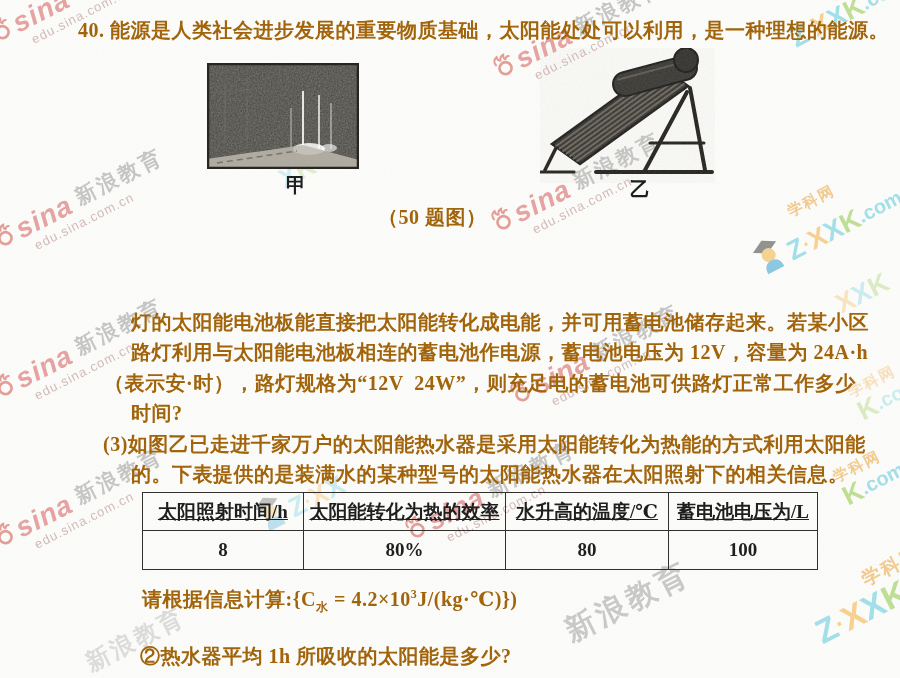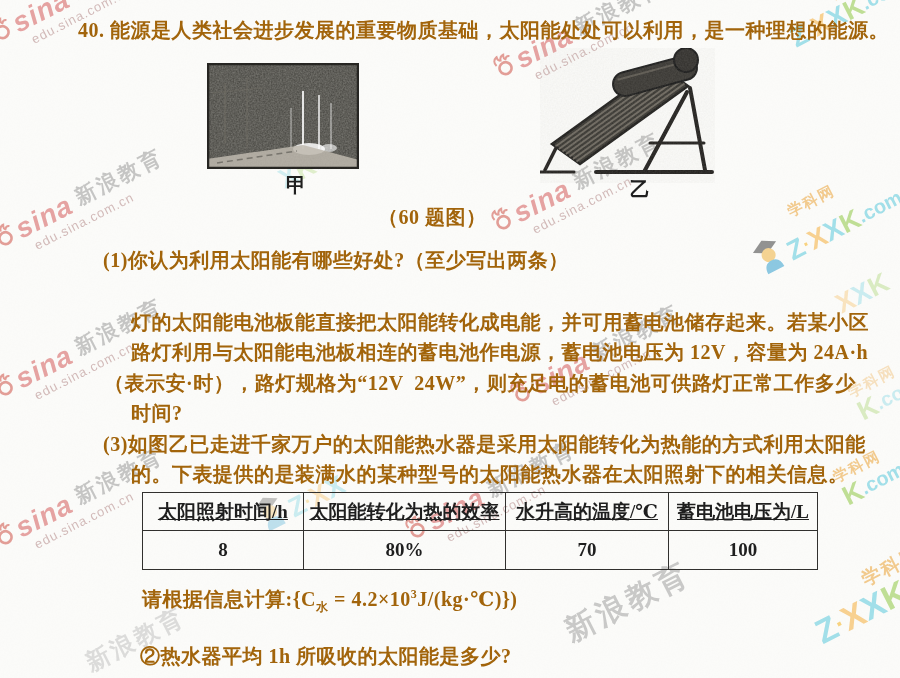--- a/index.html
+++ b/index.html
@@ -306,23 +306,22 @@
         <line x1="110" y1="95" x2="164" y2="95" stroke-width="3"></line>
         <line x1="56" y1="124" x2="172" y2="124" stroke-width="4"></line>
         <line x1="16" y1="100" x2="5" y2="122" stroke-width="3.5"></line>
         <line x1="0" y1="124" x2="34" y2="124" stroke-width="3"></line>
       </g>
       <rect width="175" height="135" filter="url(#grain)" opacity="0.18"></rect>
     </svg>
   </div>
   <div class="fig-label" style="left:630px;top:176px">乙</div>
 
-  <div class="t" style="left:378px;top:204px">（60 题图）</div>
-
-  <div class="t" style="left:103px;top:247px">(1)你认为利用太阳能有哪些好处?（至少写出两条）</div>
+  <div class="t" style="left:378px;top:204px">（50 题图）</div>
+
   <div class="t" style="left:131px;top:309px">灯的太阳能电池板能直接把太阳能转化成电能，并可用蓄电池储存起来。若某小区</div>
   <div class="t" style="left:131px;top:339px">路灯利用与太阳能电池板相连的蓄电池作电源，蓄电池电压为 12V，容量为 24A·h</div>
   <div class="t" style="left:104px;top:370px">（表示安·时），路灯规格为“12V  24W”，则充足电的蓄电池可供路灯正常工作多少</div>
   <div class="t" style="left:131px;top:400px">时间?</div>
   <div class="t" style="left:103px;top:431px">(3)如图乙已走进千家万户的太阳能热水器是采用太阳能转化为热能的方式利用太阳能</div>
   <div class="t" style="left:131px;top:461px">的。下表提供的是装满水的某种型号的太阳能热水器在太阳照射下的相关信息。</div>
 
   <table class="info">
     <colgroup>
         <col class="c0">
@@ -335,21 +334,21 @@
         <th>太阳照射时间/h</th>
         <th>太阳能转化为热的效率</th>
         <th>水升高的温度/℃</th>
         <th>蓄电池电压为/L</th>
       </tr>
     </thead>
     <tbody>
       <tr>
         <td>8</td>
         <td>80%</td>
-        <td>70</td>
+        <td>80</td>
         <td>100</td>
       </tr>
     </tbody>
   </table>
 
   <div class="t" style="left:142px;top:581px"><span>请根据信息计算:{C</span><sub>水</sub><span> = 4.2×10</span><sup>3</sup><span>J/(kg·℃)})</span></div>
   <div class="t" style="left:140px;top:643px">②热水器平均 1h 所吸收的太阳能是多少?</div>
 
   <svg class="page-noise" width="900" height="678">
     <rect width="900" height="678" filter="url(#grain)" opacity="0.05"></rect>

